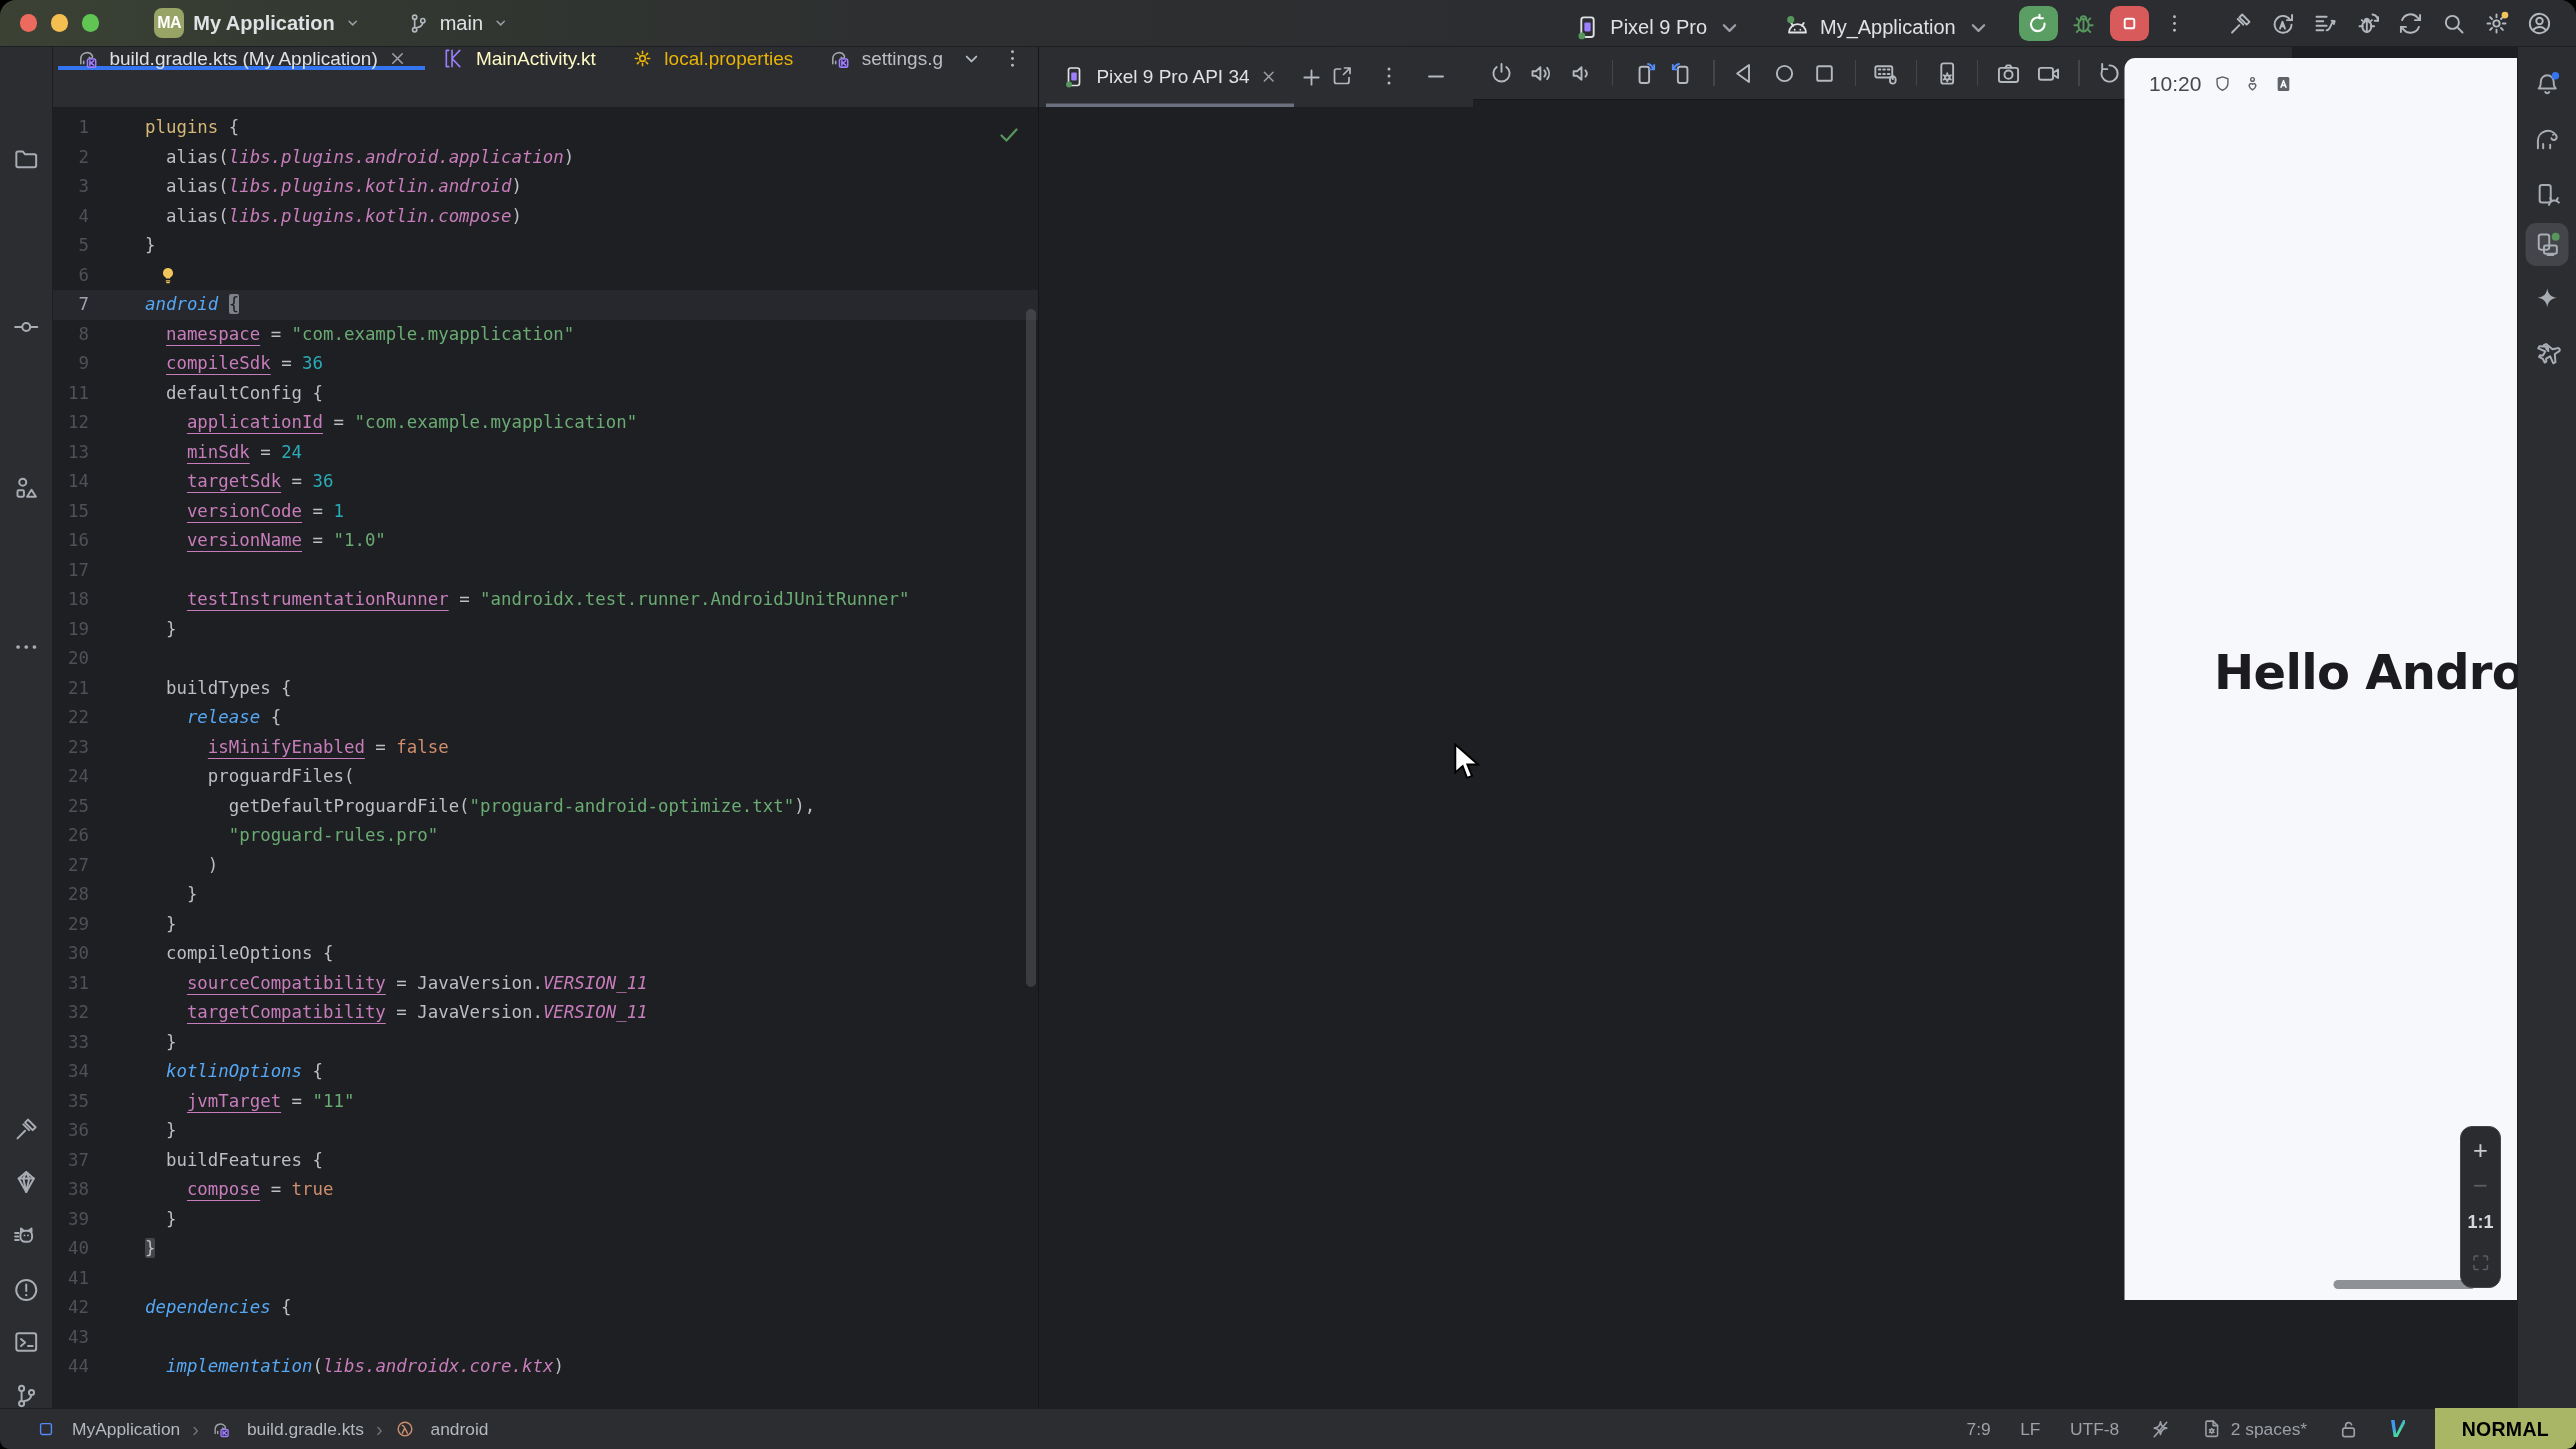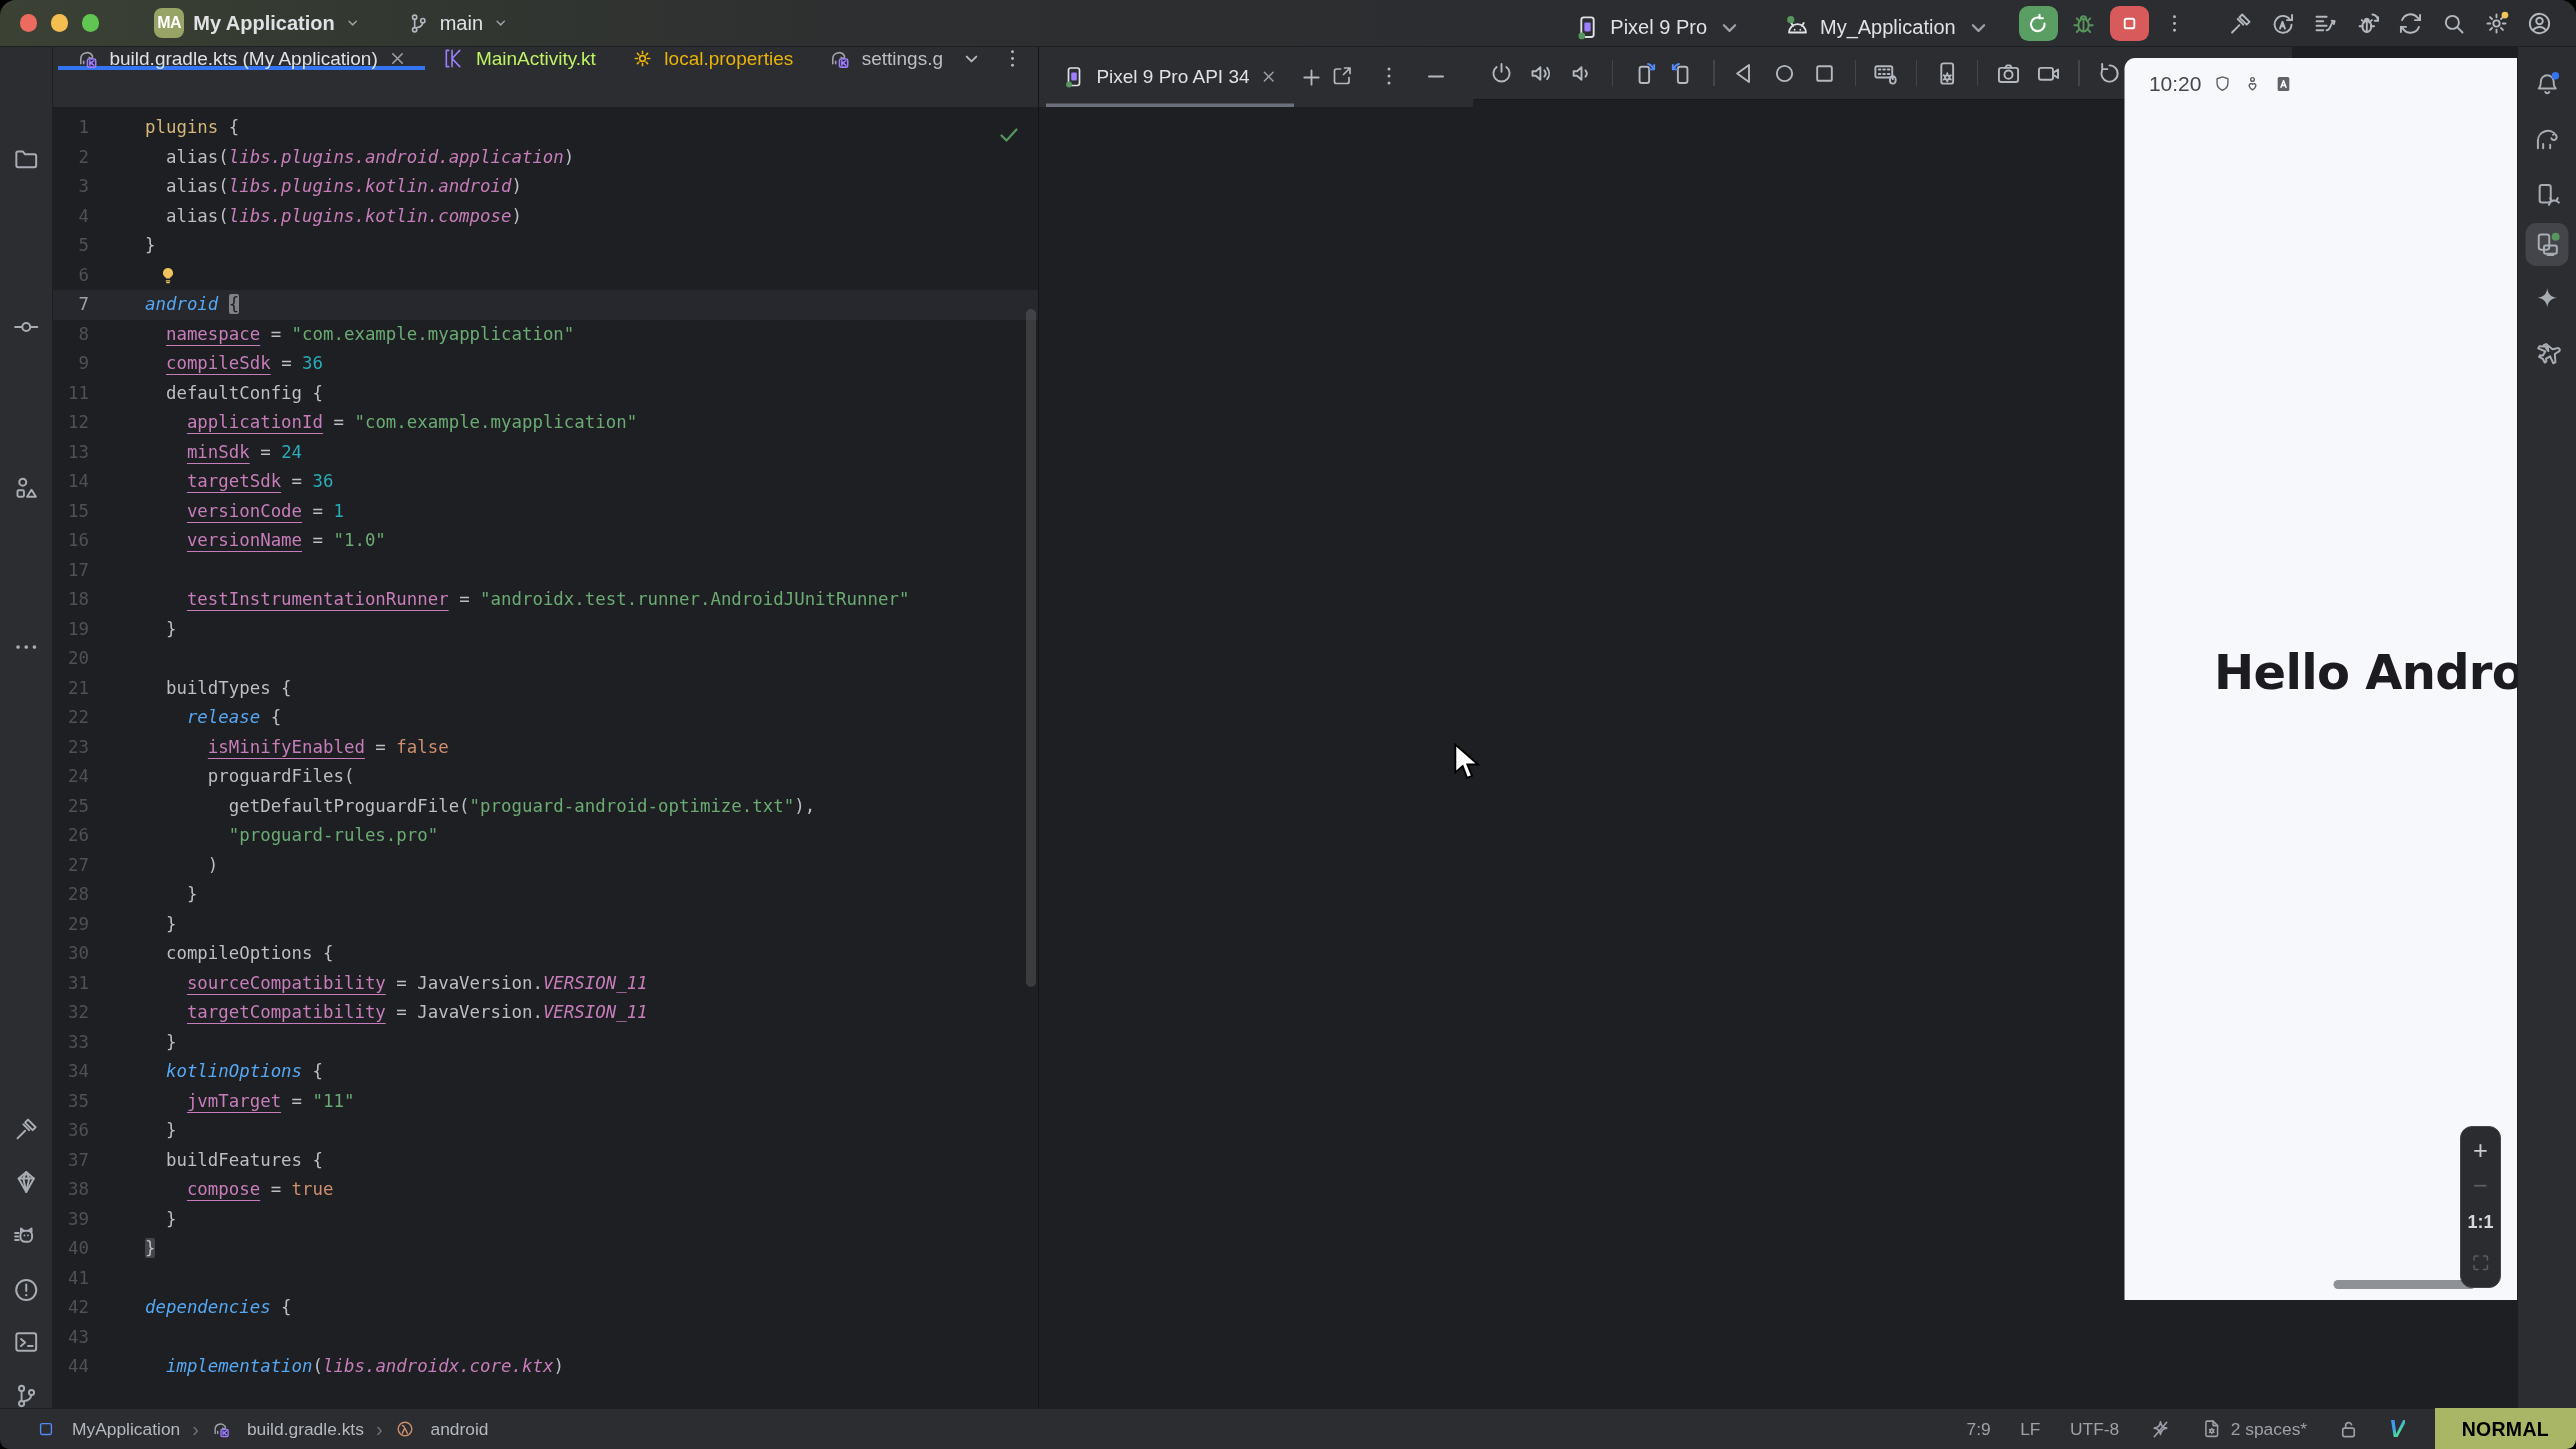--- a/index.html
+++ b/index.html
@@ -42,21 +42,21 @@
 
   
   .editor-col{width:985px;flex:none;display:flex;flex-direction:column;background:#1e1f22;border-right:0.7px solid #141517}
   .tabsbar{height:60px;flex:none;background:#2b2d30;border-bottom:0.7px solid #1e1f22;display:flex;align-items:flex-start;padding-left:5.4px}
   .tabs{display:flex}
   .tab{display:flex;align-items:center;gap:10.7px;padding:0 17.4px;font-size:19px;position:relative;white-space:nowrap}
   .tab .icon{width:23px;height:23px}
   .tab .close{width:19px;height:19px;color:#9da0a8}
   .tab.active{box-shadow:inset 0 -4px 0 var(--accent)}
   .tab.c-default{color:#bcbec4}.tab.active.c-default{color:#dfe1e5}
-  .tab.c-blue{color:#bef264}.tab.c-orange{color:#eab308}
+  .tab.c-blue{color:#fef9c3}.tab.c-orange{color:#eab308}
   .tabsbar-actions{margin-left:auto;display:flex;align-items:center;gap:17.4px;padding-right:17.4px;color:#b4b8bf}
   .tabsbar-actions .icon{width:23px;height:23px}
   .editor{position:relative;flex:1;overflow:hidden;padding-top:5.4px;
           font-family:"DejaVu Sans Mono","Liberation Mono",monospace;font-size:17.4px;line-height:29.5px}
   .code-line{display:flex;height:29.5px;white-space:pre}
   .code-line.active{background:#26282e}
   .ln{width:92px;padding-right:56px;box-sizing:border-box;text-align:right;color:#4e5157;flex:none;font-size:17.4px}
   .code-line.active .ln{color:#a1a3ab}
   .tok-d{color:#bcbec4}
   .tok-fn{color:var(--func-yellow)}

